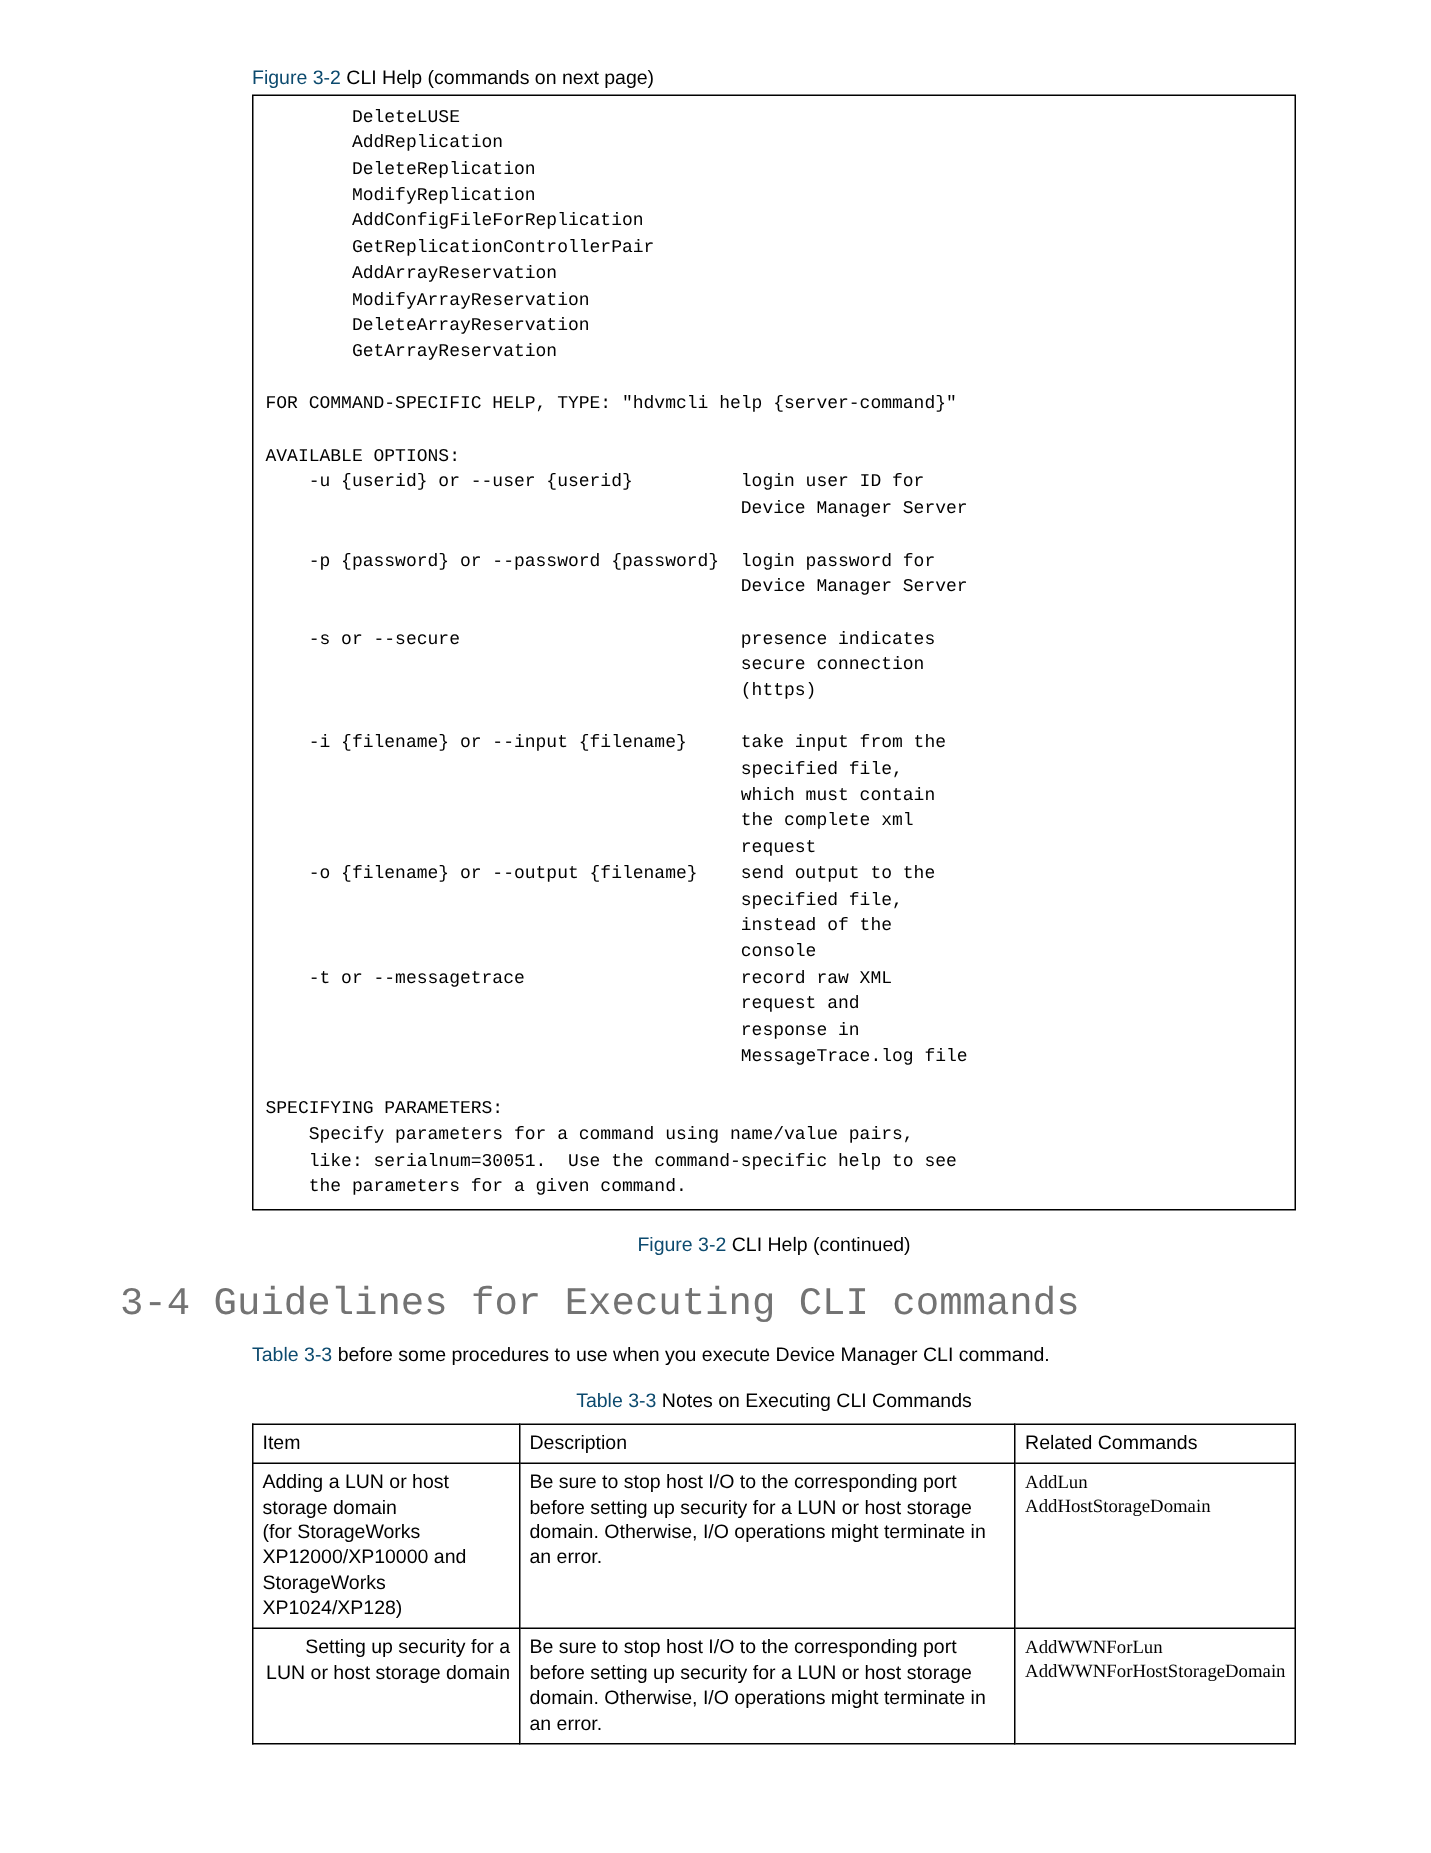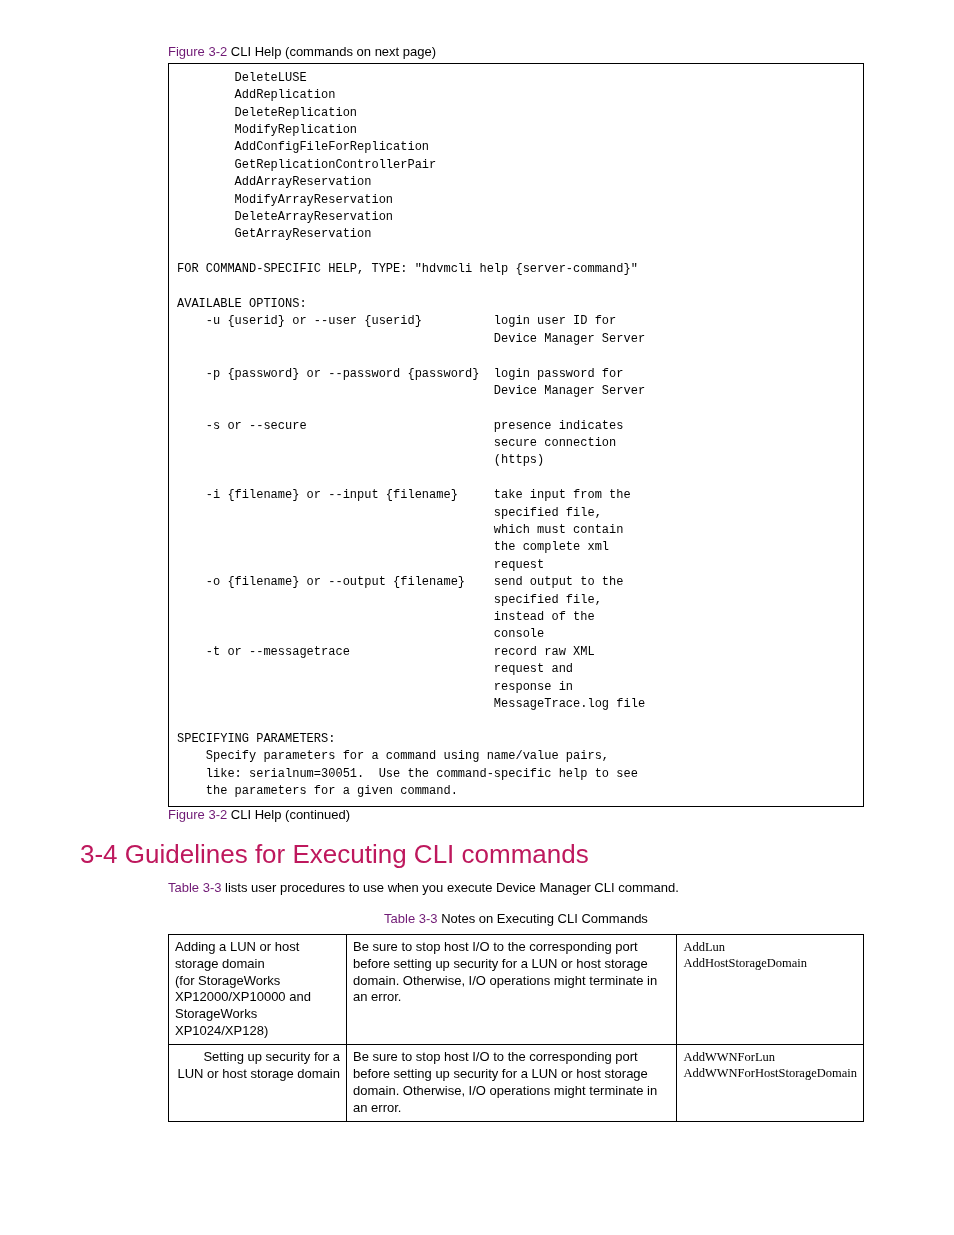--- a/index.html
+++ b/index.html
@@ -8,35 +8,35 @@
     color: #000;
     margin: 0;
     padding: 40px 90px 60px 80px;
     background: #fff;
     line-height: 1.3;
   }
   .fig-caption {
     margin: 4px 0 2px 88px;
   }
   .fig-link {
-    color: #701a75;
+    color: #0c4a6e;
   }
   .cli-box {
     border: 1px solid #000;
     padding: 6px 8px 6px 8px;
     margin: 0 0 0 88px;
     font-family: "Courier New", monospace;
     font-size: 12px;
     white-space: pre;
     line-height: 1.45;
   }
   h1.section {
-    font-family: Liberation Sans, sans-serif;
+    font-family: Liberation Mono, monospace;
     font-weight: normal;
-    color: #be185d;
+    color: #737373;
     font-size: 26px;
     margin: 14px 0 8px 0;
   }
   .para {
     margin: 6px 0 6px 88px;
   }
   .tbl-caption {
     margin: 14px 0 6px 88px;
     text-align: center;
   }
@@ -102,36 +102,41 @@
     -t or --messagetrace                    record raw XML
                                             request and
                                             response in
                                             MessageTrace.log file
 
 SPECIFYING PARAMETERS:
     Specify parameters for a command using name/value pairs,
     like: serialnum=30051.  Use the command-specific help to see
     the parameters for a given command.</div>
 
-<div class="fig-caption" style="margin-top:0;">
+<div class="fig-caption" style="margin-top:15px;text-align:center;">
   <span class="fig-link">Figure 3-2</span><span> CLI Help (continued)</span>
 </div>
 
 <h1 class="section">3-4 Guidelines for Executing CLI commands</h1>
 
 <div class="para">
-  <span class="fig-link">Table 3-3</span><span> lists user procedures to use when you execute Device Manager CLI command.</span>
+  <span class="fig-link">Table 3-3</span><span> before some procedures to use when you execute Device Manager CLI command.</span>
 </div>
 
 <div class="tbl-caption">
   <span class="fig-link">Table 3-3</span><span>  Notes on Executing CLI Commands</span>
 </div>
 
 <table class="notes">
   <tbody>
+      <tr>
+    <th>Item</th>
+    <th>Description</th>
+    <th>Related Commands</th>
+  </tr>
   <tr>
     <td style="width:165px; white-space:pre-line;margin-left:16px;">Adding a LUN or host storage domain
 (for StorageWorks XP12000/XP10000 and StorageWorks XP1024/XP128)</td>
     <td>Be sure to stop host I/O to the corresponding port before setting up security for a LUN or host storage domain. Otherwise, I/O operations might terminate in an error.</td>
     <td class="mono" style="white-space:pre;">AddLun
 AddHostStorageDomain</td>
   </tr>
   <tr>
     <td style="width:165px;text-align:right;">Setting up security for a LUN or host storage domain</td>
     <td>Be sure to stop host I/O to the corresponding port before setting up security for a LUN or host storage domain. Otherwise, I/O operations might terminate in an error.</td>

